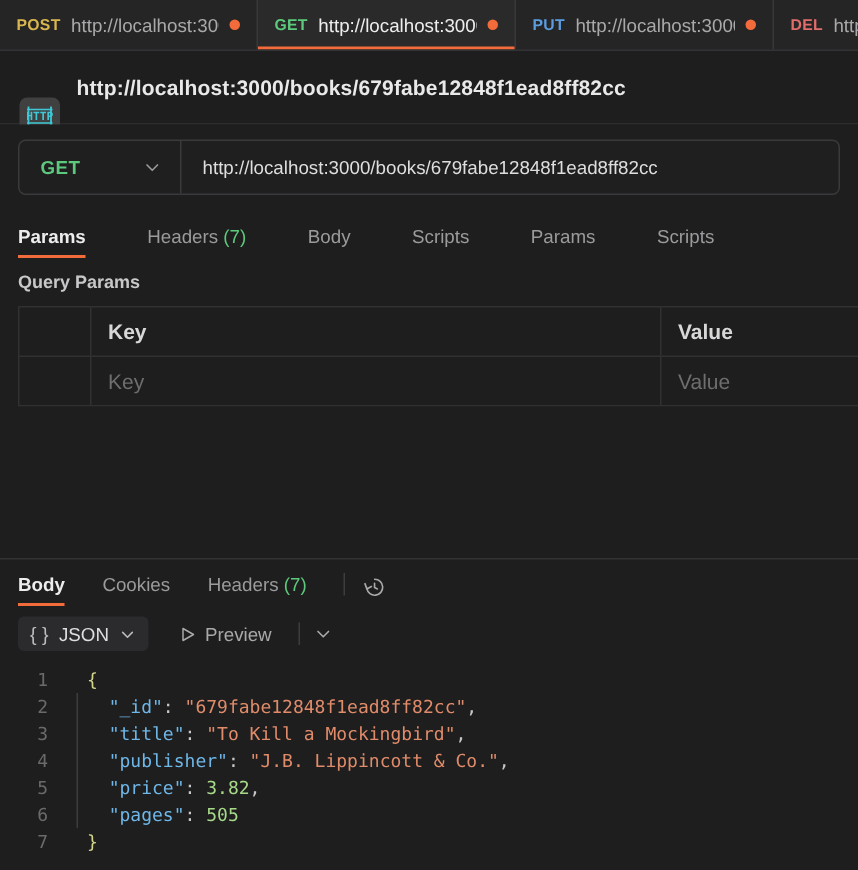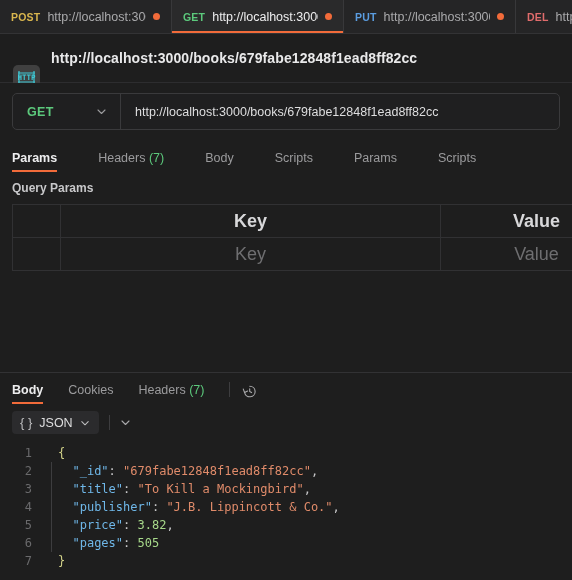--- a/index.html
+++ b/index.html
@@ -112,24 +112,24 @@
     position: absolute; left: 0; right: 13px; bottom: 0; height: 2px;
     background: #f26b3a;
   }
 
   
   .qpwrap { padding: 9px 12px 0 12px; background: #1e1e1e; flex: 0 0 auto; }
   .qptitle { font-size: 12px; font-weight: bold; color: #c8c8ca; margin-bottom: 9px; }
   .qptable { width: 620px; border-collapse: collapse; table-layout: fixed; }
   .qptable th, .qptable td {
     border: 1px solid #313133;
-    text-align: center;
+    text-align: left;
     height: 33px;
     padding: 0 11px;
-    font-size: 18px;
+    font-size: 14px;
     vertical-align: middle;
   }
   .qptable th { color: #d8d8da; font-weight: bold; }
   .qptable td { color: #6e6e70; }
   .col-check { width: 48px; }
   .col-key  { width: 380px; }
   .col-val  { width: 192px; }
 
   .spacer { flex: 1 1 auto; background: #1e1e1e; min-height: 0; }
 
@@ -304,20 +304,28 @@
       <div class="jsonbtn">
         <span class="braces">{ }</span>
         <span>JSON</span>
         <span>
           <svg width="10" height="10" viewBox="0 0 10 10">
             <path d="M1.8 3.6 L5 6.8 L8.2 3.6" stroke="#bdbdbf" stroke-width="1.05" fill="none" stroke-linecap="round" stroke-linejoin="round"></path>
           </svg>
         </span>
       </div>
 
+      <div class="tbtn">
+        <span>
+          <svg width="12" height="12" viewBox="0 0 12 12">
+            <path d="M3 2 L10 6 L3 10 Z" stroke="#a9a9ab" stroke-width="1" fill="none" stroke-linejoin="round"></path>
+          </svg>
+        </span>
+        <span>Preview</span>
+      </div>
 
 
       <div class="tbar-sep"></div>
       <div class="caretbtn">
         <svg width="11" height="11" viewBox="0 0 11 11">
           <path d="M2 4 L5.5 7.5 L9 4" stroke="#a9a9ab" stroke-width="1.1" fill="none" stroke-linecap="round" stroke-linejoin="round"></path>
         </svg>
       </div>
     </div>
 

